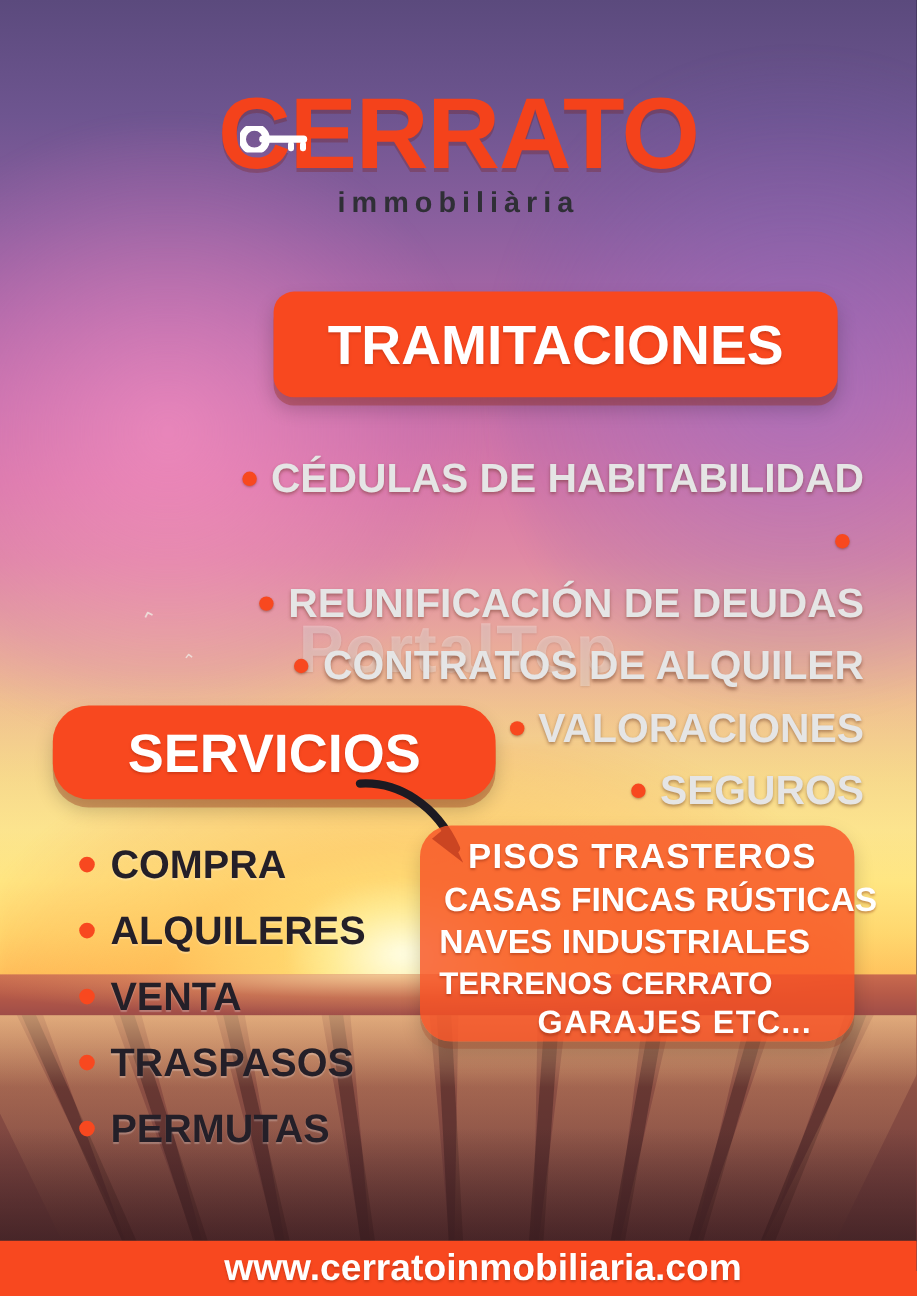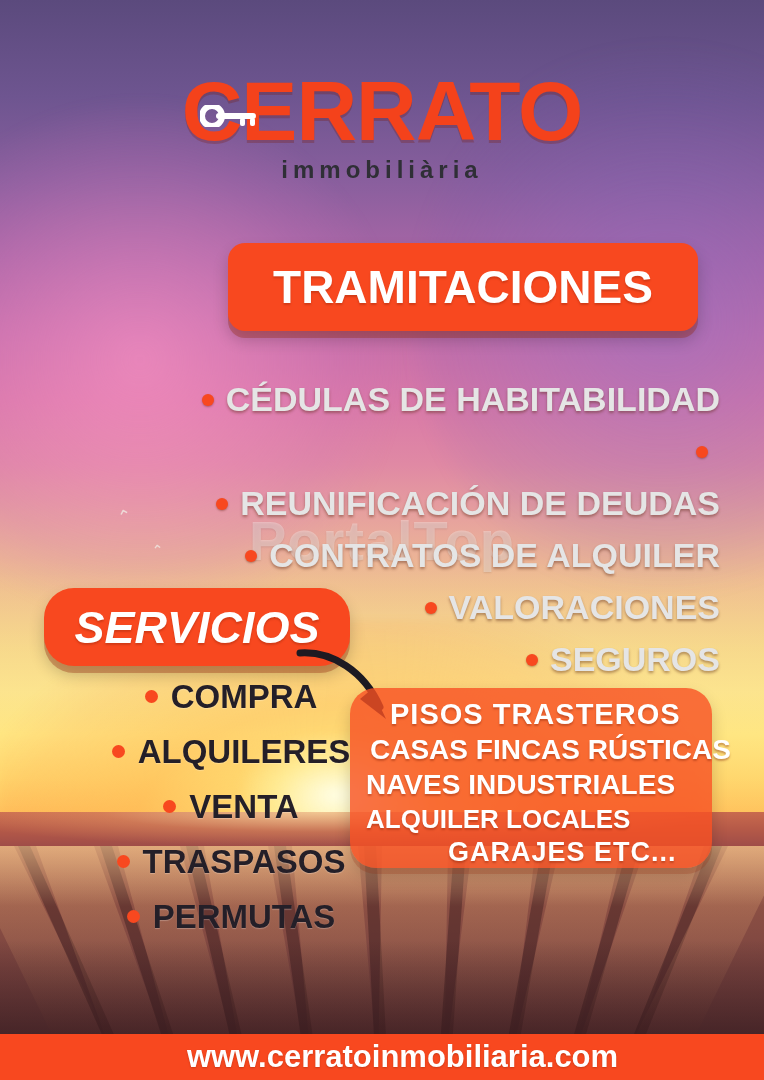--- a/index.html
+++ b/index.html
@@ -201,21 +201,21 @@
     line-height: 1;
     text-shadow: 0 2px 2px rgba(140,35,10,0.35);
   }
   #badge-tramitaciones {
     left: 228px; top: 243px;
     width: 470px; height: 88px; border-radius: 17px;
   }
   #badge-tramitaciones span { font-size: 46px; letter-spacing: 0px; }
   #badge-servicios {
     left: 44px; top: 588px;
-    width: 306px; height: 78px; font-style: italic;
+    width: 369px; height: 78px;
   }
   #badge-servicios span { font-size: 45px; letter-spacing: 0px; }
 
   
   .tram-list {
     position: absolute;
     left: 120px; top: 380px;
     width: 600px;
     text-align: right;
   }
@@ -236,23 +236,22 @@
     border-radius: 50%;
     background: #f8481f;
     margin-right: 12px;
     vertical-align: 5px;
     box-shadow: 0 1px 2px rgba(90,30,10,0.4);
   }
 
   
   .serv-list {
     position: absolute;
-    left: 66px; top: 678px;
+    left: 66px; top: 702px;
     width: 330px;
-    text-align: center;
   }
   .serv-item {
     color: #241f28;
     font-size: 33px;
     font-weight: 900;
     letter-spacing: 0px;
     margin-bottom: 17px;
     white-space: nowrap;
     text-shadow: 0 1px 1px rgba(255,255,255,0.25);
   }
@@ -400,21 +399,21 @@
 
   <svg class="arrow-svg" viewBox="0 0 120 95">
     <path d="M12 8 C 44 6, 76 26, 92 62" stroke="#1d1a22" stroke-width="7" fill="none" stroke-linecap="round"></path>
     <path d="M72 54 L98 74 L84 44 Z" fill="#1d1a22"></path>
   </svg>
 
   <div id="types-bubble">
     <div class="types-line tl-1">PISOS  TRASTEROS</div>
     <div class="types-line tl-2">CASAS FINCAS RÚSTICAS</div>
     <div class="types-line tl-3">NAVES INDUSTRIALES</div>
-    <div class="types-line tl-4">ALQUILER LOCALES</div>
+    <div class="types-line tl-4">TERRENOS CERRATO</div>
     <div class="types-line tl-5">GARAJES  ETC...</div>
   </div>
 
   <div id="footer-bar">
     <span>www.cerratoinmobiliaria.com</span>
   </div>
 
 </div>
 
 </body></html>

